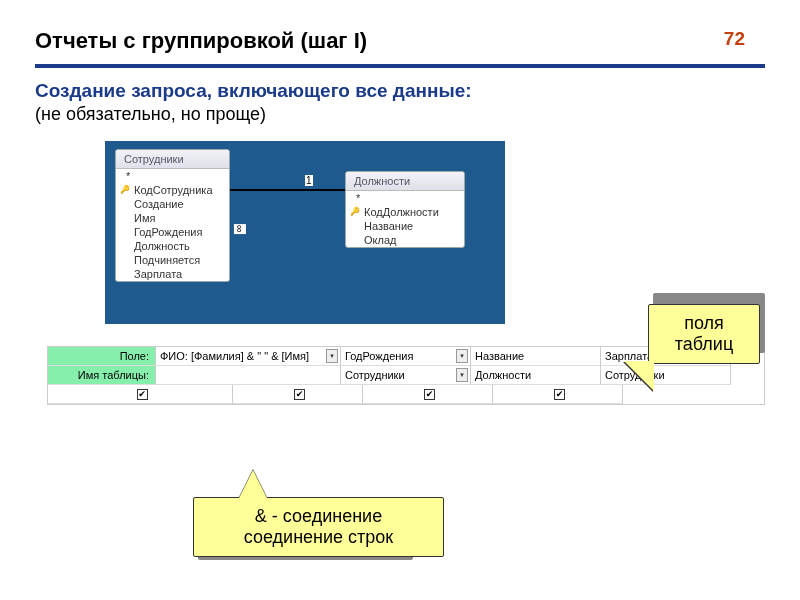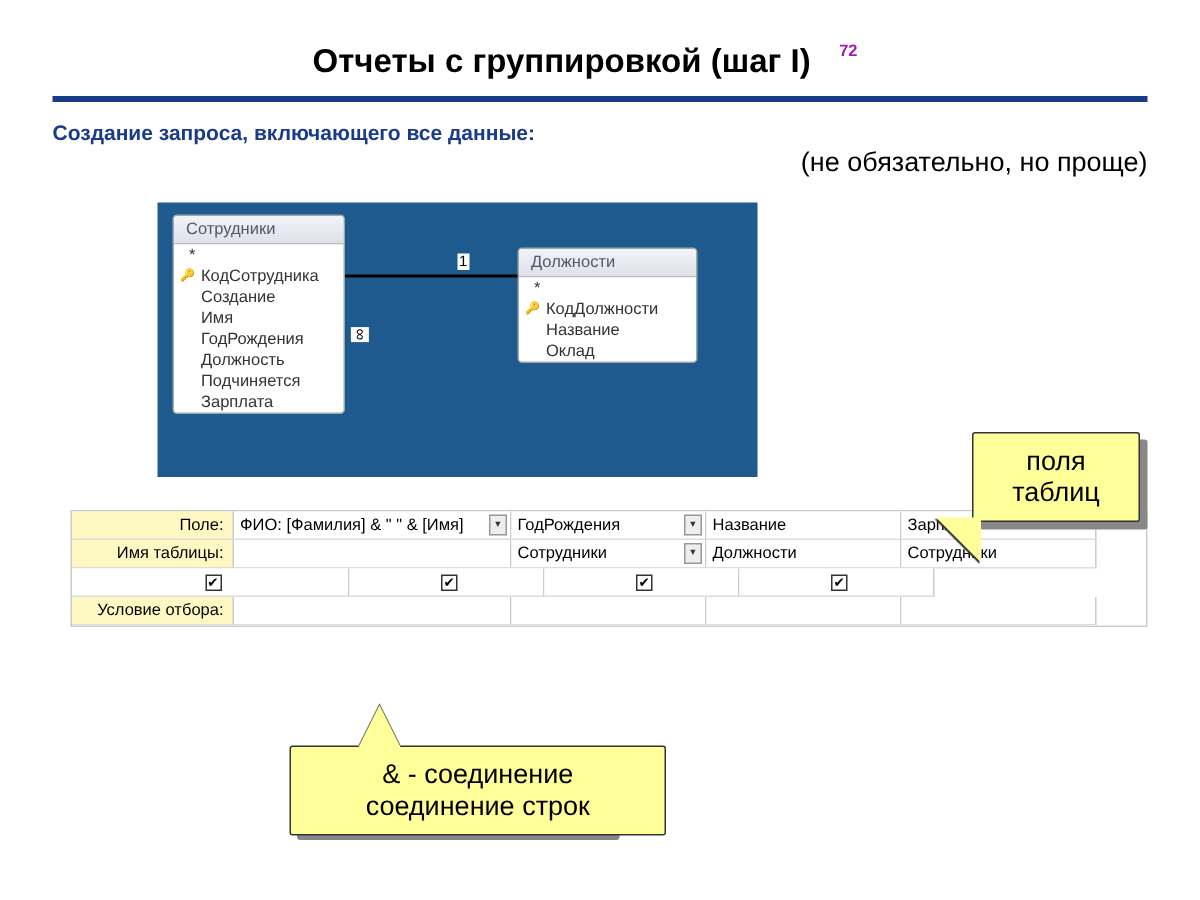--- a/index.html
+++ b/index.html
@@ -1,53 +1,53 @@
 <!DOCTYPE html>
 <html><head>
 <meta charset="utf-8">
 <style>
 * { margin: 0; padding: 0; box-sizing: border-box; }
 body { font-family: Arial, sans-serif; width: 800px; height: 600px; background: #fff; position: relative; }
 .slide { padding: 28px 35px; }
-.header { display: flex; justify-content: center; align-items: flex-start; margin-bottom: 10px; gap: 19px; }
+.header { display: flex; justify-content: space-between; align-items: flex-start; margin-bottom: 10px; gap: 19px; }
 .title { font-size: 22px; font-weight: bold; color: #000; }
-.page-num { font-size: 11px; font-weight: bold; color: #a21caf; margin-right: 20px; }
+.page-num { font-size: 19px; font-weight: bold; color: #c2410c; margin-right: 20px; }
 .divider { height: 4px; background: #1a3a8a; margin-bottom: 12px; }
-.subtitle { font-size: 14px; font-weight: bold; color: #1a3a8a; margin-bottom: 2px; }
-.note { font-size: 18px; color: #000; margin-bottom: 16px; text-align: right; }
+.subtitle { font-size: 19px; font-weight: bold; color: #1a3a8a; margin-bottom: 2px; }
+.note { font-size: 18px; color: #000; margin-bottom: 16px; }
 
 .diagram-area { background: #1e5a8e; padding: 10px 10px 18px 10px; margin-left: 70px; width: 400px; position: relative; }
 .table-box { background: #fff; border: 1px solid #9aa; border-radius: 3px; display: inline-block; vertical-align: top; font-size: 11px; color: #333; }
 .table-box .thead { background: linear-gradient(#f2f2f8, #e0e0ea); padding: 3px 8px; border-bottom: 1px solid #bbb; border-radius: 3px 3px 0 0; color: #556; }
 .table-box .row { padding: 1px 8px 1px 18px; position: relative; white-space: nowrap; }
 .table-box .row.key::before { content: "🔑"; font-size: 8px; position: absolute; left: 4px; top: 2px; }
 .table-box .row.star { padding-left: 10px; }
 .tbox1 { position: absolute; left: 10px; top: 8px; width: 115px; }
 .tbox2 { position: absolute; left: 240px; top: 30px; width: 120px; }
 .rel-line { position: absolute; left: 125px; top: 48px; width: 115px; height: 2px; background: #000; }
 .rel-1 { position: absolute; left: 200px; top: 34px; font-size: 10px; color: #000; background: #fff; padding: 0 1px; }
 .rel-inf { position: absolute; left: 130px; top: 82px; font-size: 11px; color: #000; background: #fff; padding: 0 1px; transform: rotate(90deg); }
 .diagram-spacer { height: 155px; }
 
 .grid-area { margin-top: 22px; margin-left: 12px; border: 1px solid #ccc; }
 .grid-row { display: flex; height: 19px; font-size: 11px; }
-.grid-label { width: 108px; text-align: right; padding-right: 6px; background: #fef9c3; border-right: 1px solid #ccc; border-bottom: 1px solid #ddd; color: #000; line-height: 19px; }
+.grid-label { width: 108px; text-align: right; padding-right: 6px; background: #86efac; border-right: 1px solid #ccc; border-bottom: 1px solid #ddd; color: #000; line-height: 19px; }
 .grid-cell { border-right: 1px solid #ccc; border-bottom: 1px solid #ddd; background: #fff; line-height: 19px; padding-left: 4px; position: relative; }
 .c1 { width: 185px; }
 .c2 { width: 130px; }
 .c3 { width: 130px; }
 .c4 { width: 130px; }
 .dd { position: absolute; right: 2px; top: 2px; width: 12px; height: 14px; background: #eee; border: 1px solid #999; font-size: 7px; text-align: center; line-height: 12px; color: #333; }
 .chk { display: flex; justify-content: center; align-items: center; }
 .chk-box { width: 11px; height: 11px; border: 1px solid #333; font-size: 9px; line-height: 9px; text-align: center; }
 
 .callout { position: absolute; background: #ffff99; border: 1px solid #333; padding: 8px 14px; font-size: 18px; text-align: center; color: #000; border-radius: 2px; }
 .callout-shadow { position: absolute; background: #888; border-radius: 2px; }
 .callout1-s { right: 35px; top: 293px; width: 112px; height: 60px; }
-.callout1 { right: 40px; top: 288px; width: 112px; }
+.callout1 { right: 40px; top: 304px; width: 112px; }
 .callout1-tail { position: absolute; left: -25px; bottom: -28px; width: 0; height: 0; border-right: 30px solid #ffff99; border-bottom: 30px solid transparent; filter: drop-shadow(-1px 1px 0 #333); }
 
 .callout2-s { left: 198px; top: 502px; width: 215px; height: 58px; }
 .callout2 { left: 193px; top: 497px; width: 251px; }
 .callout2-tail { position: absolute; left: 45px; top: -28px; width: 0; height: 0; border-left: 14px solid transparent; border-right: 14px solid transparent; border-bottom: 28px solid #ffff99; filter: drop-shadow(0 -1px 0 #333); }
 </style>
 </head>
 <body>
 
 <div class="slide">
@@ -106,27 +106,20 @@
       <div class="grid-cell c2 chk">
           <div class="chk-box">✔</div>
         </div>
       <div class="grid-cell c3 chk">
           <div class="chk-box">✔</div>
         </div>
       <div class="grid-cell c4 chk">
           <div class="chk-box">✔</div>
         </div>
     </div>
-    <div class="grid-row">
-      <div class="grid-label">Условие отбора:</div>
-      <div class="grid-cell c1"></div>
-      <div class="grid-cell c2"></div>
-      <div class="grid-cell c3"></div>
-      <div class="grid-cell c4"></div>
-    </div>
   </div>
 </div>
 
 <div class="callout-shadow callout1-s"></div>
 <div class="callout callout1">
   <div class="callout1-tail"></div>
   <div>поля</div>
   <div>таблиц</div>
 </div>
 

